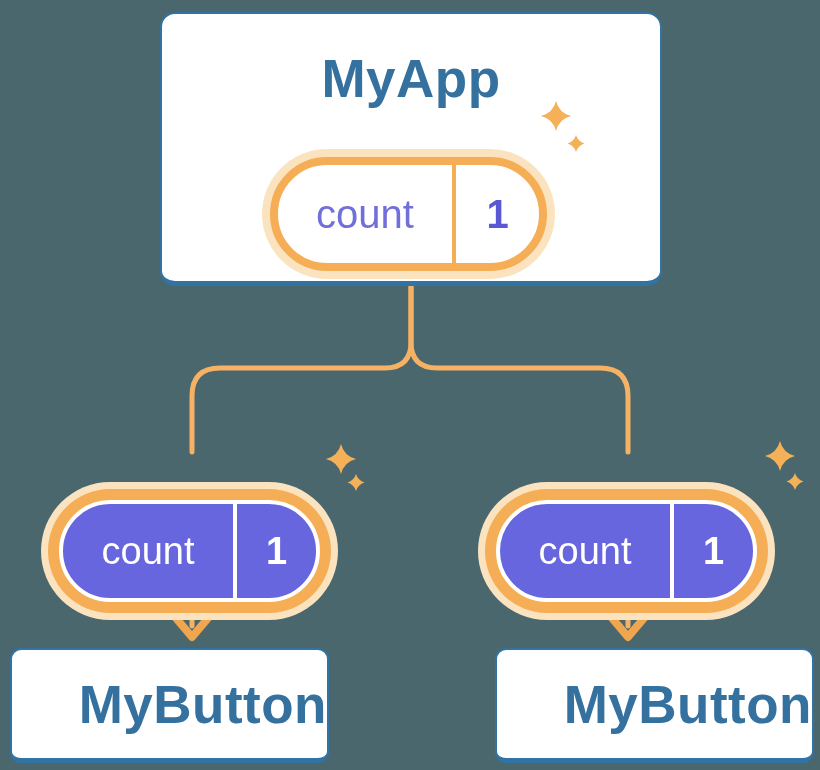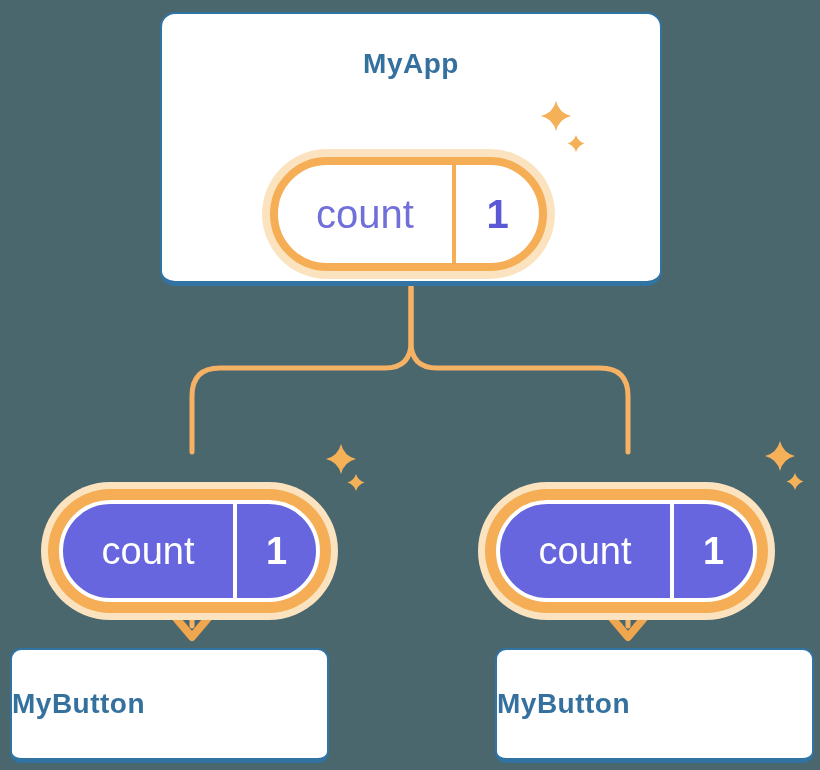--- a/index.html
+++ b/index.html
@@ -27,27 +27,27 @@
     z-index: 2;
   }
   .card.root {
     left: 160px; top: 12px;
     width: 502px; height: 274px;
     border-radius: 15px;
   }
   .card.leaf {
     width: 319px; height: 115px;
     border-radius: 11px;
-    display: flex; align-items: center; justify-content: flex-start;
+    display: flex; align-items: center; justify-content: flex-end;
   }
   .card.leaf.left  { left: 10px;  top: 648px; }
   .card.leaf.right { left: 495px; top: 648px; }
   .card-title {
     color: #35719f;
-    font-size: 28px;
+    font-size: 53px;
     font-weight: bold;
     letter-spacing: 0.5px;
   }
   .card.root .card-title {
     display: block;
     text-align: center;
     margin-top: 34px;
   }
   
   .pill {

